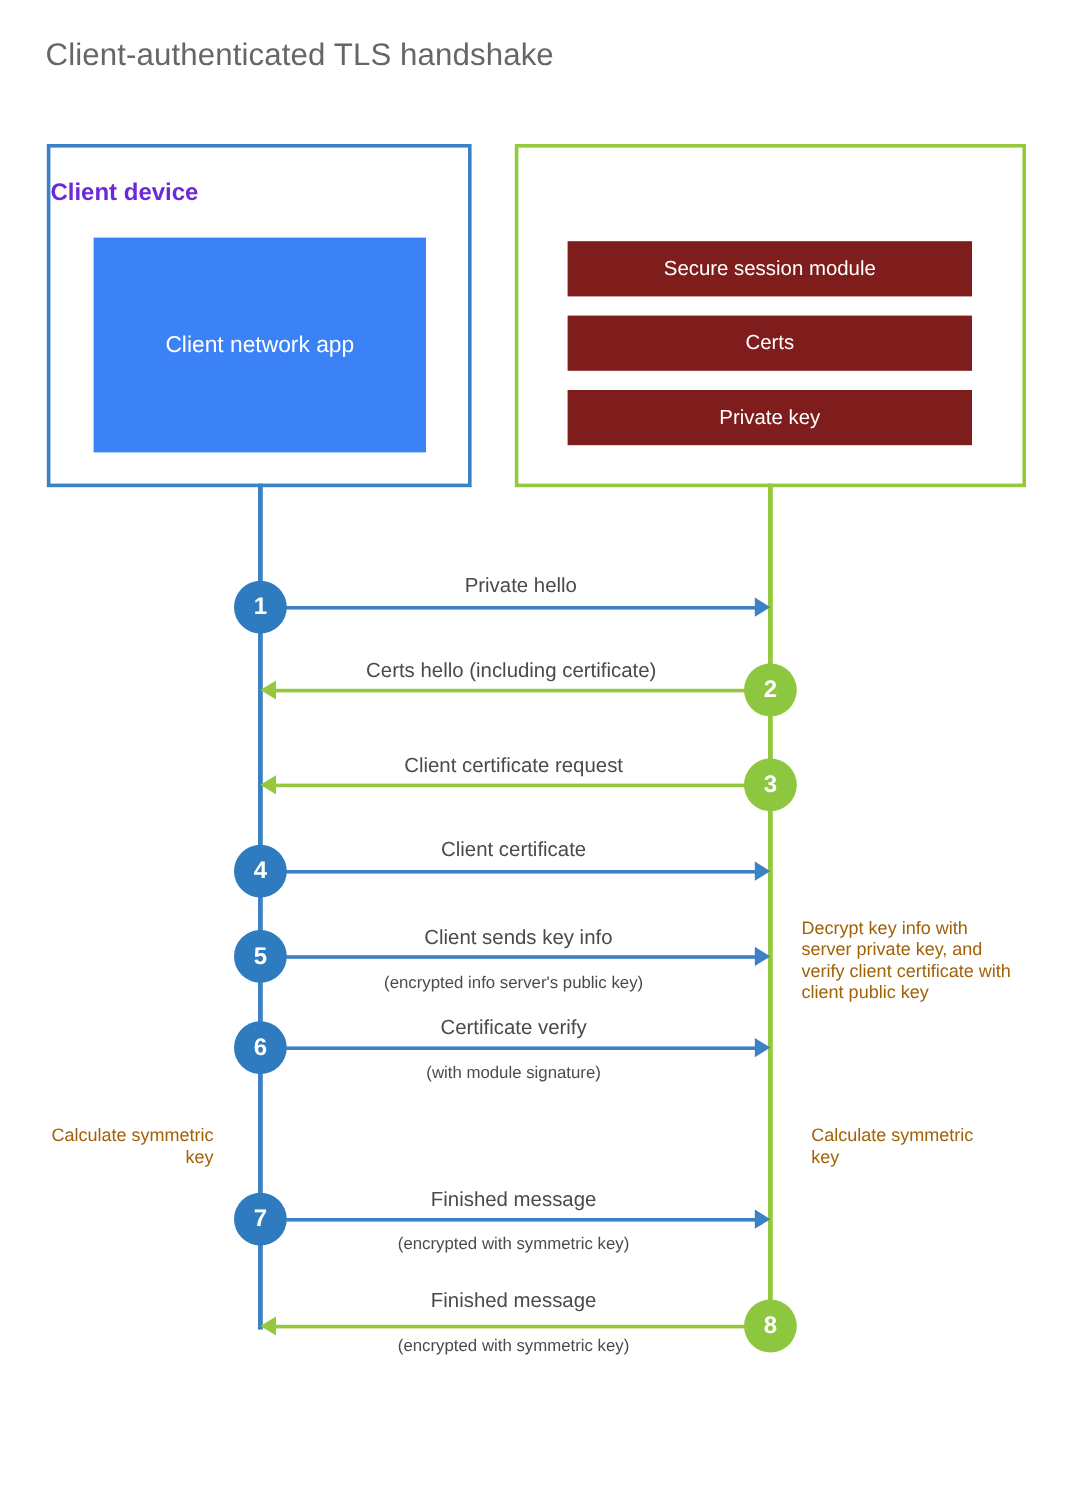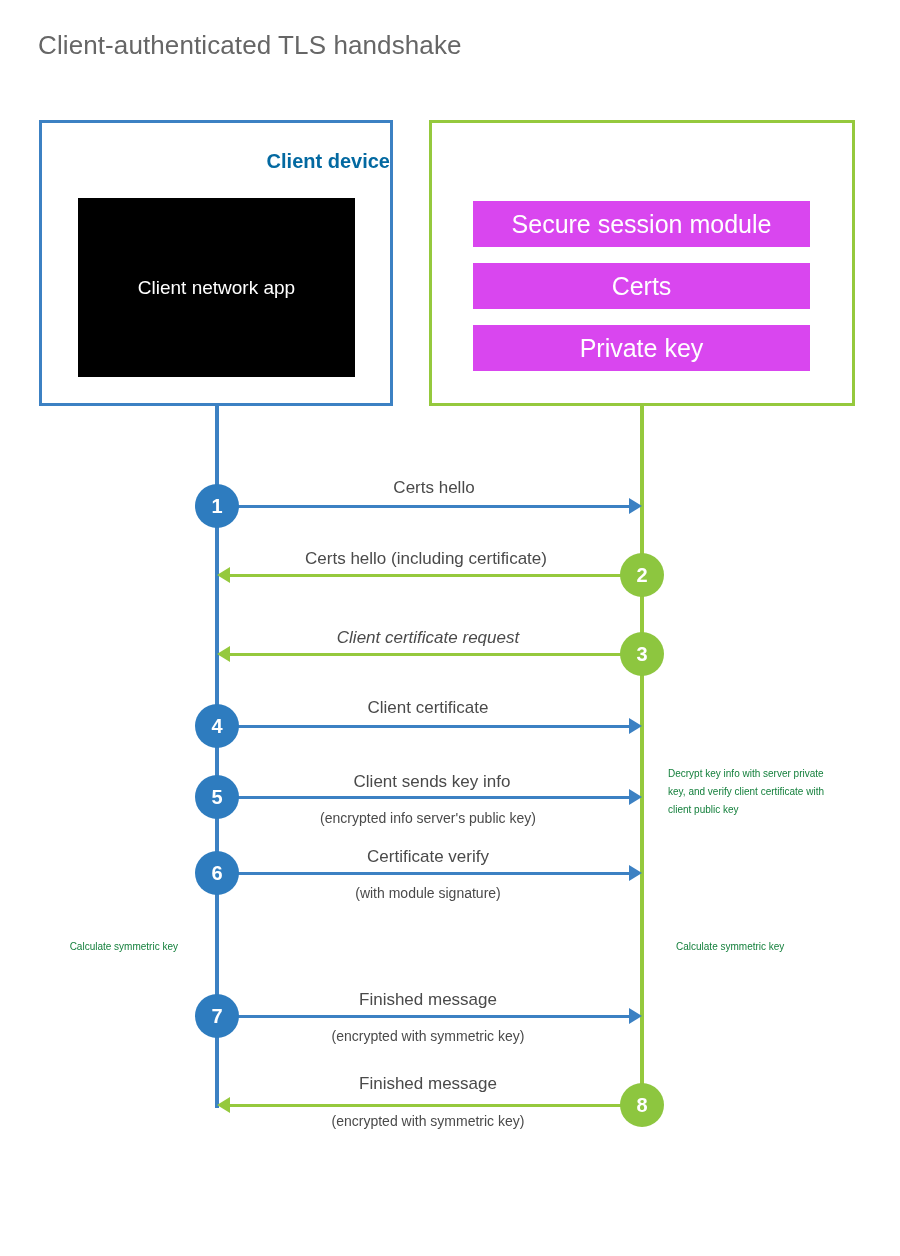--- a/index.html
+++ b/index.html
@@ -50,53 +50,53 @@
     top: 120px;
     width: 426px;
     height: 286px;
     border: 3px solid #95C93D;
   }
   .party-title {
     position: absolute;
     left: 0;
     right: 0;
     top: 27px;
-    text-align: right;
+    text-align: left;
     font-size: 20px;
     font-weight: bold;
-    color: #0369a1;
+    color: #6d28d9;
   }
 
   
   #client-app {
     position: absolute;
     left: 36px;
     top: 75px;
     width: 277px;
     height: 179px;
-    background: #000000;
+    background: #3b82f6;
     color: #ffffff;
     font-size: 19px;
     line-height: 27px;
     text-align: center;
     display: flex;
     align-items: center;
     justify-content: center;
   }
   #client-app .txt { padding: 0 10px; }
 
   
   .module-bar {
     position: absolute;
     left: 41px;
     width: 337px;
     height: 46px;
-    background: #d946ef;
+    background: #7f1d1d;
     color: #ffffff;
-    font-size: 25px;
+    font-size: 17px;
     display: flex;
     align-items: center;
     justify-content: center;
   }
   #module-bar-0 { top: 78px; }
   #module-bar-1 { top: 140px; }
   #module-bar-2 { top: 202px; }
 
   
   .lifeline {
@@ -166,23 +166,23 @@
     position: absolute;
     text-align: center;
     font-size: 14px;
     color: #4A4A4A;
     white-space: nowrap;
   }
 
   
   .side-note {
     position: absolute;
-    font-size: 10px;
+    font-size: 15px;
     line-height: 18px;
-    color: #15803d;
+    color: #a16207;
   }
   .side-note.right-al { text-align: right; }
   .side-note.left-al { text-align: left; }
 </style>
 </head>
 <body>
 
 <div id="canvas">
 
   <div id="page-title">Client-authenticated TLS handshake</div>
@@ -203,35 +203,35 @@
     </div>
     <div id="module-bar-2" class="module-bar">
       <span>Private key</span>
     </div>
   </div>
 
   <div id="client-lifeline" class="lifeline"></div>
   <div id="server-lifeline" class="lifeline"></div>
 
   <div class="step">
-    <div class="step-label" style="left:228px; top:478px; width:412px;">Certs hello</div>
+    <div class="step-label" style="left:228px; top:478px; width:412px;">Private hello</div>
     <div class="arrow-line blue" style="left:228px; top:505px; width:404px;"></div>
     <div class="arrow-head right blue" style="left:629px; top:498px;"></div>
     <div class="step-circle blue" style="left:195px; top:484px;">1</div>
   </div>
 
   <div class="step">
     <div class="step-label" style="left:220px; top:549px; width:412px;">Certs hello (including certificate)</div>
     <div class="arrow-line green" style="left:230px; top:574px; width:402px;"></div>
     <div class="arrow-head left green" style="left:217px; top:567px;"></div>
     <div class="step-circle green" style="left:620px; top:553px;">2</div>
   </div>
 
   <div class="step">
-    <div class="step-label" style="left:222px; top:628px; width:412px;font-style:italic;">Client certificate request</div>
+    <div class="step-label" style="left:222px; top:628px; width:412px;">Client certificate request</div>
     <div class="arrow-line green" style="left:230px; top:653px; width:402px;"></div>
     <div class="arrow-head left green" style="left:217px; top:646px;"></div>
     <div class="step-circle green" style="left:620px; top:632px;">3</div>
   </div>
 
   <div class="step">
     <div class="step-label" style="left:222px; top:698px; width:412px;">Client certificate</div>
     <div class="arrow-line blue" style="left:228px; top:725px; width:404px;"></div>
     <div class="arrow-head right blue" style="left:629px; top:718px;"></div>
     <div class="step-circle blue" style="left:195px; top:704px;">4</div>

